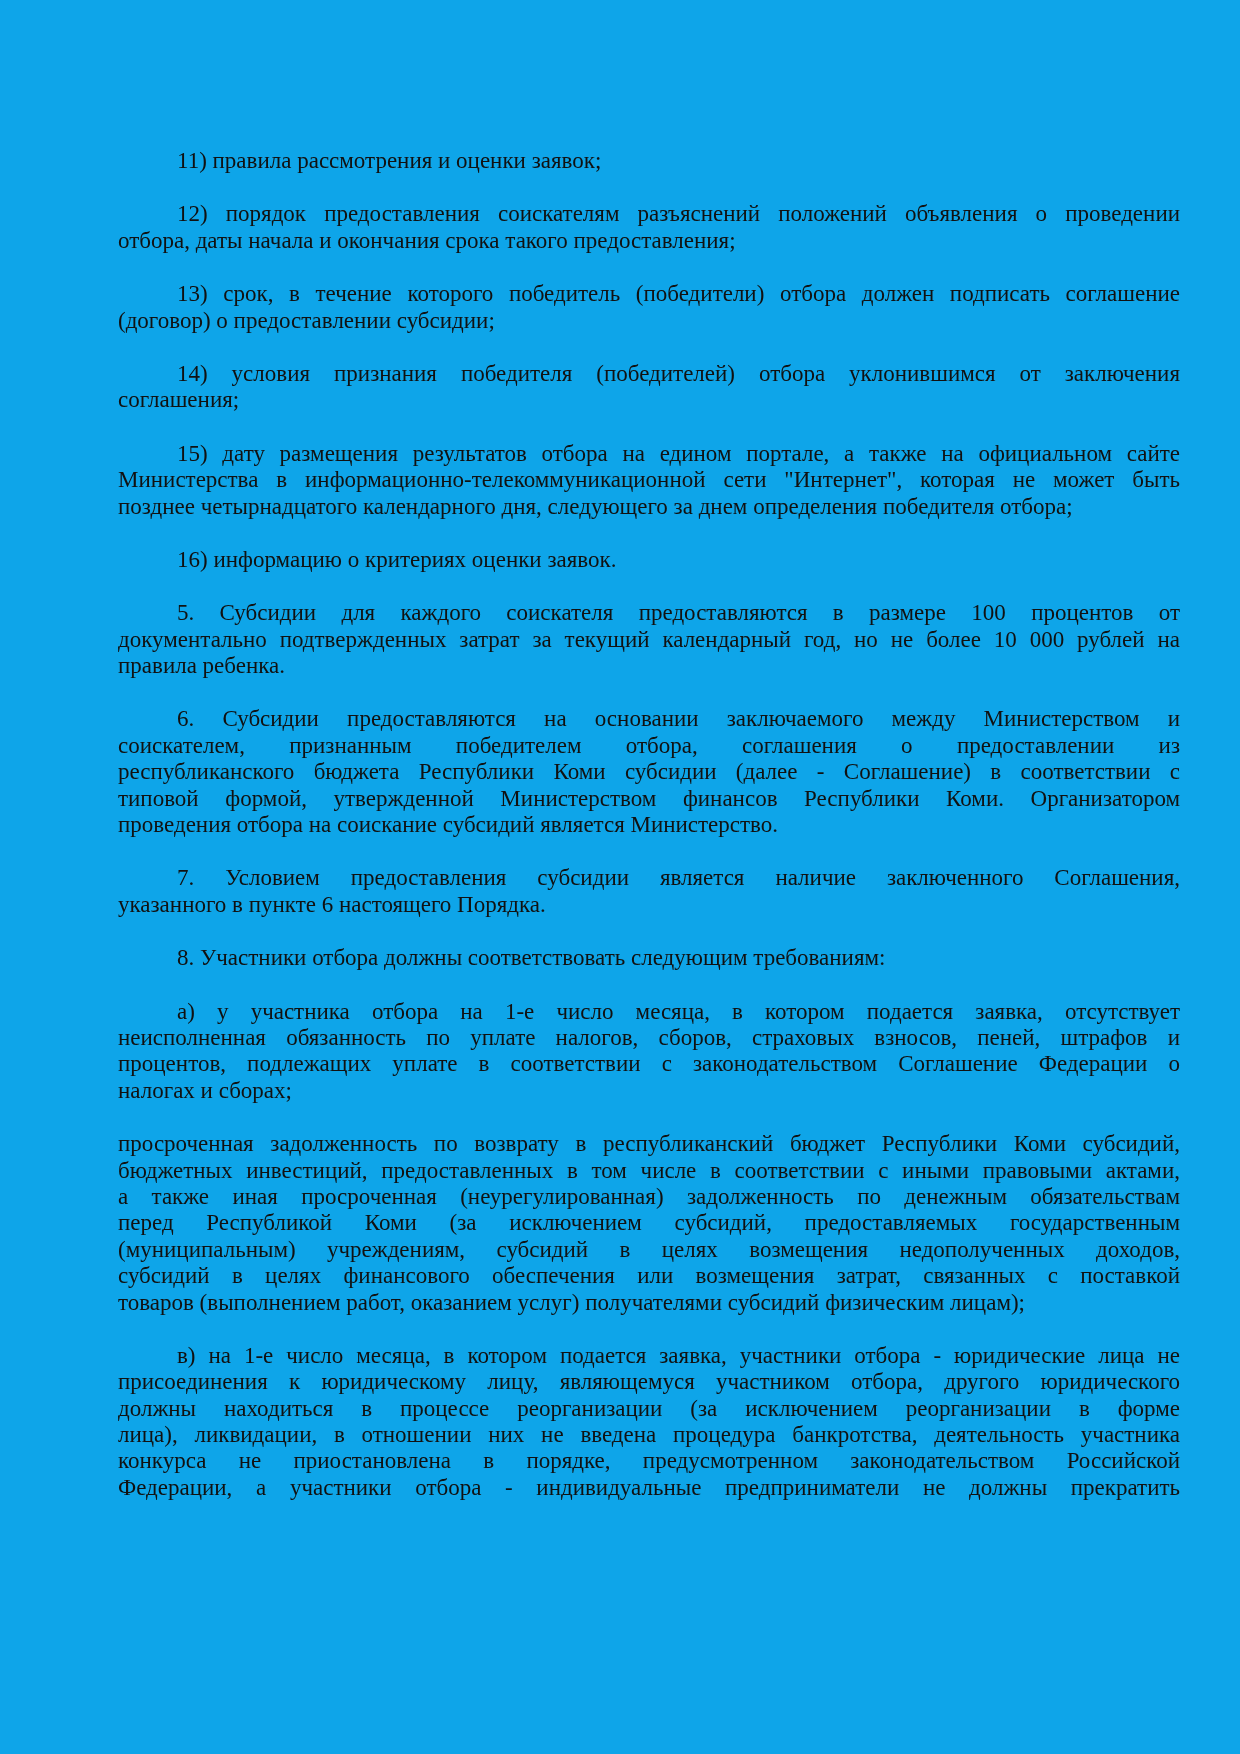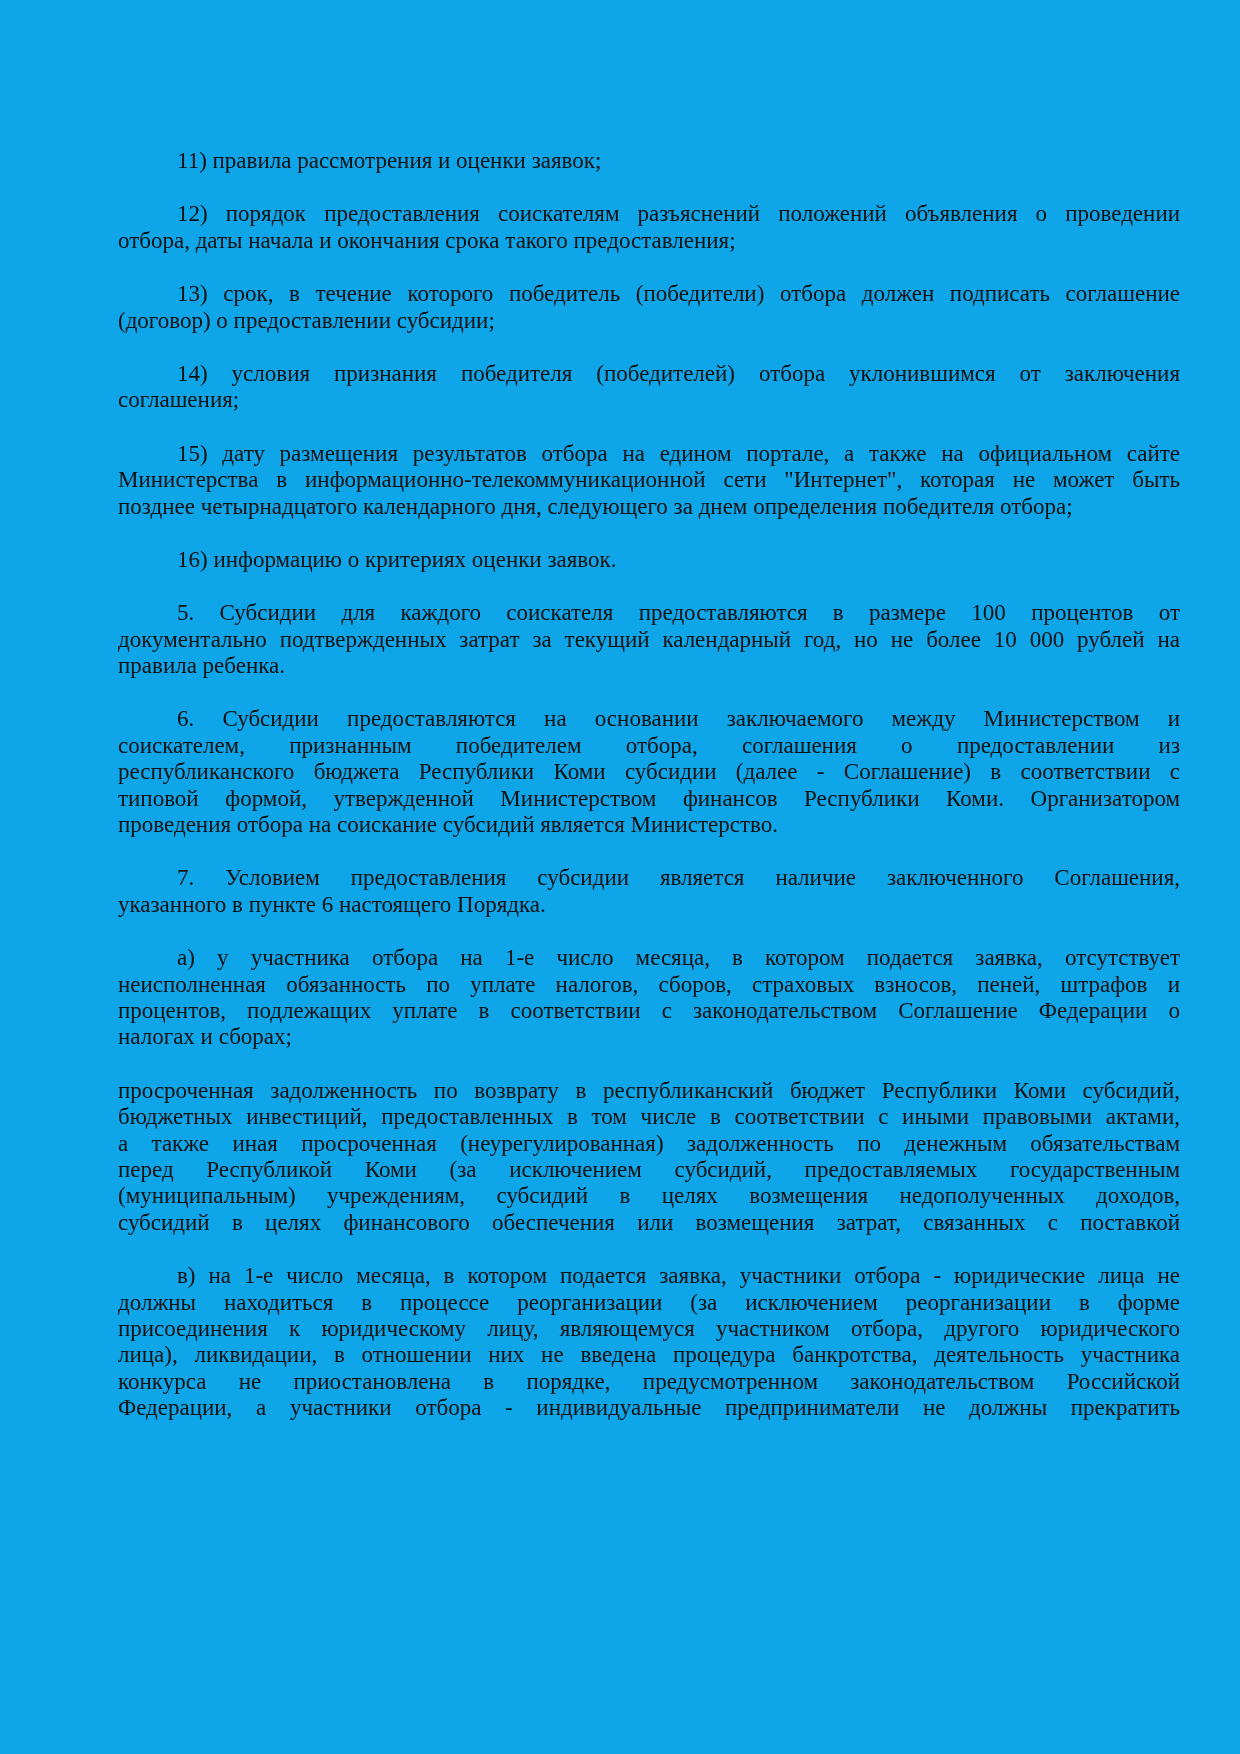--- a/index.html
+++ b/index.html
@@ -105,20 +105,25 @@
       </div>
       <div class="para">
         <div class="line first">
           <span>7. Условием предоставления субсидии является наличие заключенного Соглашения,</span>
         </div>
         <div class="line last">
           <span>указанного в пункте 6 настоящего Порядка.</span>
         </div>
       </div>
       <div class="para">
+        <div class="line first last">
+          <span>8. Участники отбора должны соответствовать следующим требованиям:</span>
+        </div>
+      </div>
+      <div class="para">
         <div class="line first">
           <span>а) у участника отбора на 1-е число месяца, в котором подается заявка, отсутствует</span>
         </div>
         <div class="line">
           <span>неисполненная обязанность по уплате налогов, сборов, страховых взносов, пеней, штрафов и</span>
         </div>
         <div class="line">
           <span>процентов, подлежащих уплате в соответствии с законодательством Соглашение Федерации о</span>
         </div>
         <div class="line last">
@@ -137,30 +142,33 @@
         </div>
         <div class="line">
           <span>перед Республикой Коми (за исключением субсидий, предоставляемых государственным</span>
         </div>
         <div class="line">
           <span>(муниципальным) учреждениям, субсидий в целях возмещения недополученных доходов,</span>
         </div>
         <div class="line">
           <span>субсидий в целях финансового обеспечения или возмещения затрат, связанных с поставкой</span>
         </div>
+        <div class="line last">
+          <span>товаров (выполнением работ, оказанием услуг) получателями субсидий физическим лицам);</span>
+        </div>
       </div>
       <div class="para">
         <div class="line first">
           <span>в) на 1-е число месяца, в котором подается заявка, участники отбора - юридические лица не</span>
         </div>
         <div class="line">
-          <span>должны находиться в процессе реорганизации (за исключением реорганизации в форме</span>
+          <span>присоединения к юридическому лицу, являющемуся участником отбора, другого юридического</span>
         </div>
         <div class="line">
-          <span>присоединения к юридическому лицу, являющемуся участником отбора, другого юридического</span>
+          <span>должны находиться в процессе реорганизации (за исключением реорганизации в форме</span>
         </div>
         <div class="line">
           <span>лица), ликвидации, в отношении них не введена процедура банкротства, деятельность участника</span>
         </div>
         <div class="line">
           <span>конкурса не приостановлена в порядке, предусмотренном законодательством Российской</span>
         </div>
         <div class="line">
           <span>Федерации, а участники отбора - индивидуальные предприниматели не должны прекратить</span>
         </div>

